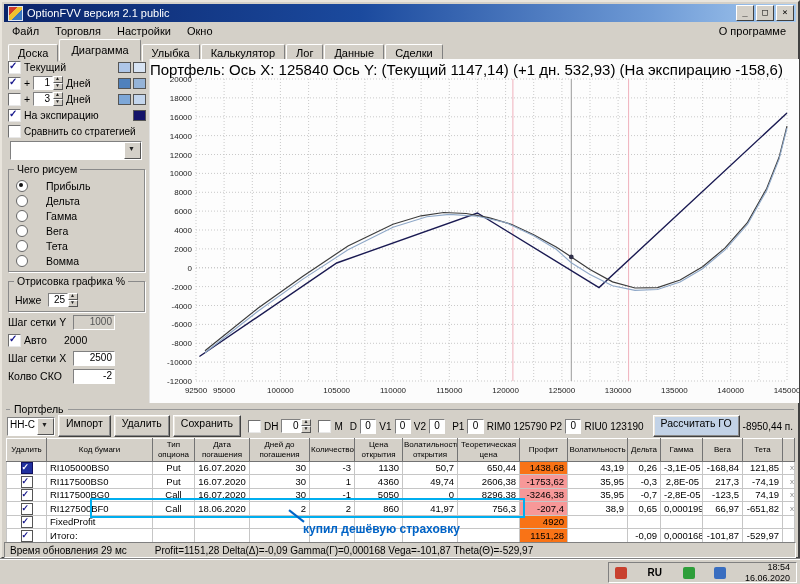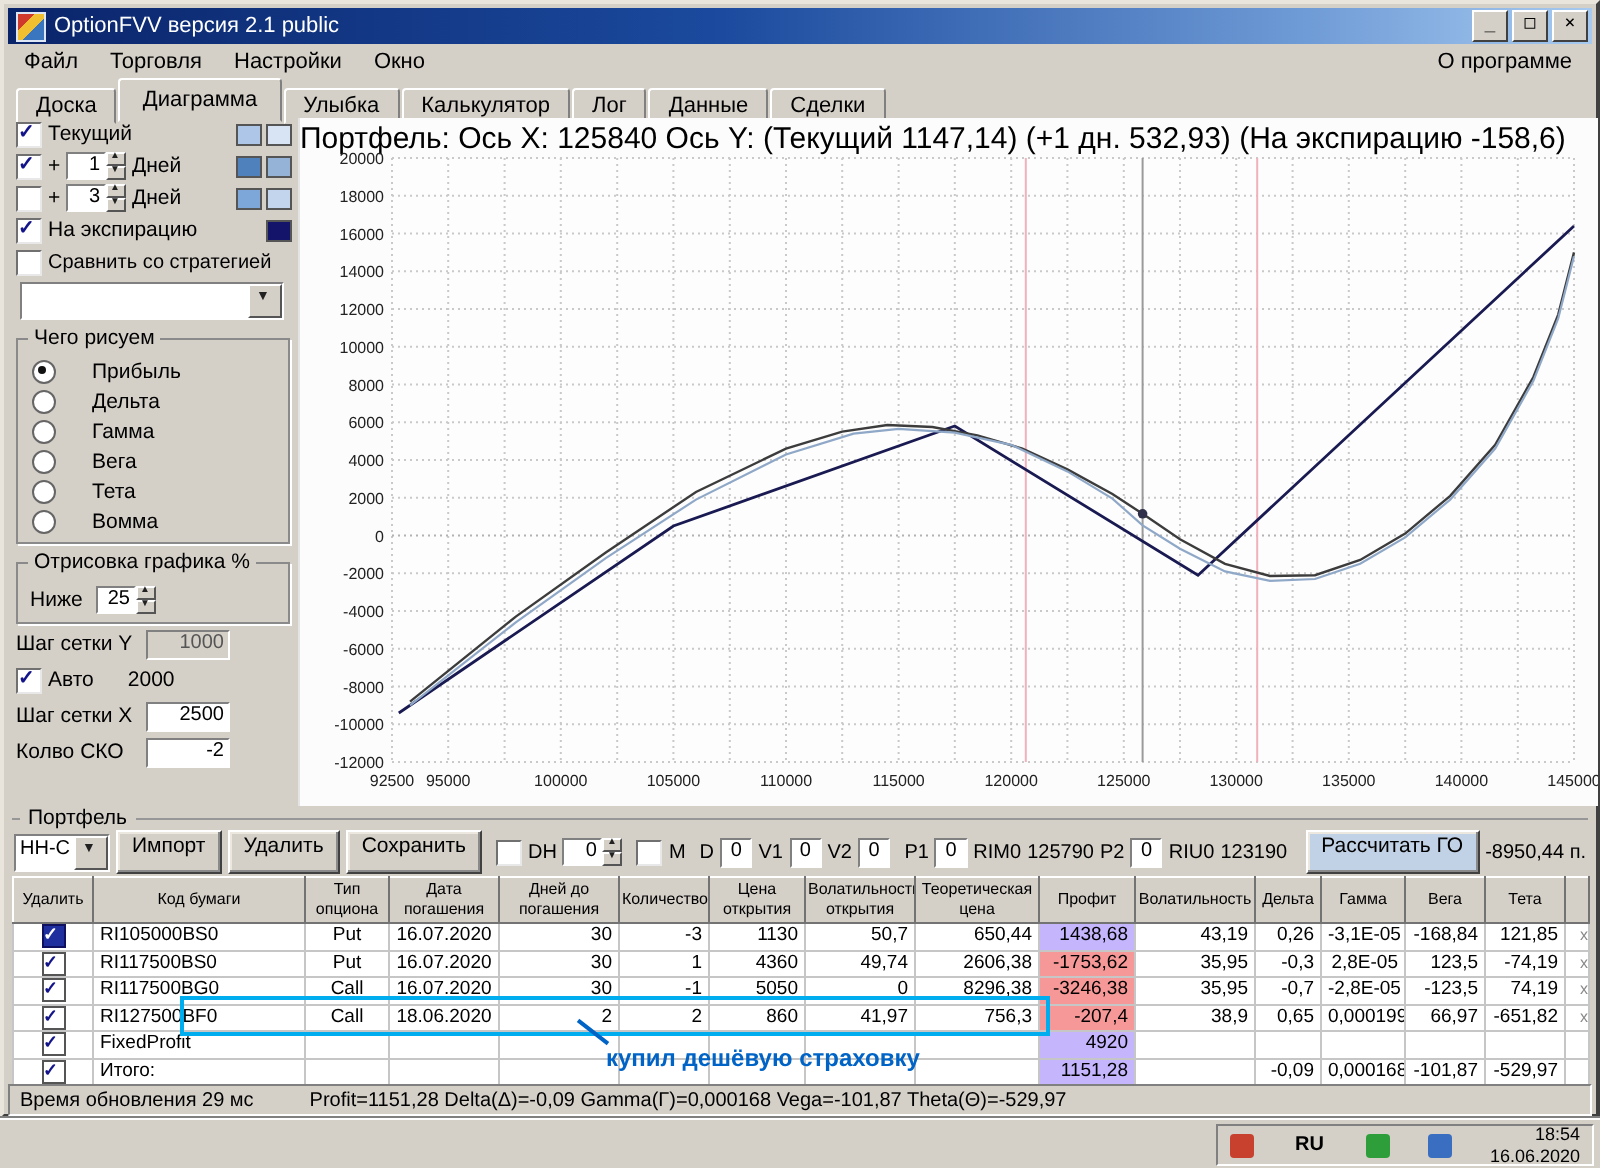--- a/index.html
+++ b/index.html
@@ -79,21 +79,21 @@
         font-size:10px;line-height:12px;text-align:center}
   .ctl-label{margin-left:4px}
   .pf-table-wrap{position:absolute;left:2px;top:35px}
   table{border-collapse:collapse;table-layout:fixed;width:788px}
   th{background:#d4d0c8;border:1px solid;border-color:#fff #737373 #737373 #fff;font-weight:normal;
      font-size:8px;line-height:1.2;height:22px;padding:0 1px;text-align:center;white-space:pre-line;overflow:hidden}
   td{background:#fff;border:1px solid #c6c6c6;height:12px;line-height:12px;padding:0 3px;font-size:9.5px;
      white-space:nowrap;overflow:hidden}
   .tc-l{text-align:left}.tc-c{text-align:center}.tc-r{text-align:right}
   td.del{color:#888;font-size:8px;padding:0}
-  .pf-g{background:#c4b5fd}
+  .pf-g{background:#f97316}
   .pf-r{background:#f79898}
   .tcb{display:inline-block;width:10px;height:10px;background:#fff;border:1px solid #555;position:relative;vertical-align:middle}
   .tcb.checked::after{content:"✓";position:absolute;left:0;top:-2px;font-size:9px;font-weight:bold;color:#14148a}
   .tcb.sel{background:#1f2f9e;border-color:#101060}
   .tcb.sel::after{color:#fff}
   .hl-box{position:absolute;left:86px;top:95px;width:431px;height:16px;border:2px solid #00aeef;pointer-events:none;z-index:5}
   .ann{position:absolute;left:299px;top:119px;color:#0063c6;font-weight:bold;font-size:12px;z-index:6;white-space:nowrap}
   .ann-line{position:absolute;left:283px;top:112px;width:19px;height:2px;background:#0063c6;transform:rotate(38deg);z-index:6}
   
   .statusbar{position:absolute;left:2px;right:2px;top:540px;height:16px;box-sizing:border-box;display:flex;align-items:center;
@@ -438,21 +438,21 @@
               <td class="tc-c">16.07.2020</td>
               <td class="tc-r">30</td>
               <td class="tc-r">1</td>
               <td class="tc-r">4360</td>
               <td class="tc-r">49,74</td>
               <td class="tc-r">2606,38</td>
               <td class="tc-r pf-r">-1753,62</td>
               <td class="tc-r">35,95</td>
               <td class="tc-r">-0,3</td>
               <td class="tc-r">2,8E-05</td>
-              <td class="tc-r">123,5</td>
+              <td class="tc-r">217,3</td>
               <td class="tc-r">-74,19</td>
               <td class="tc-r del tc-c">х</td>
             </tr>
             <tr>
               <td class="tc-c"><span class="tcb checked"></span></td>
               <td class="tc-l">RI117500BG0</td>
               <td class="tc-c">Call</td>
               <td class="tc-c">16.07.2020</td>
               <td class="tc-r">30</td>
               <td class="tc-r">-1</td>

